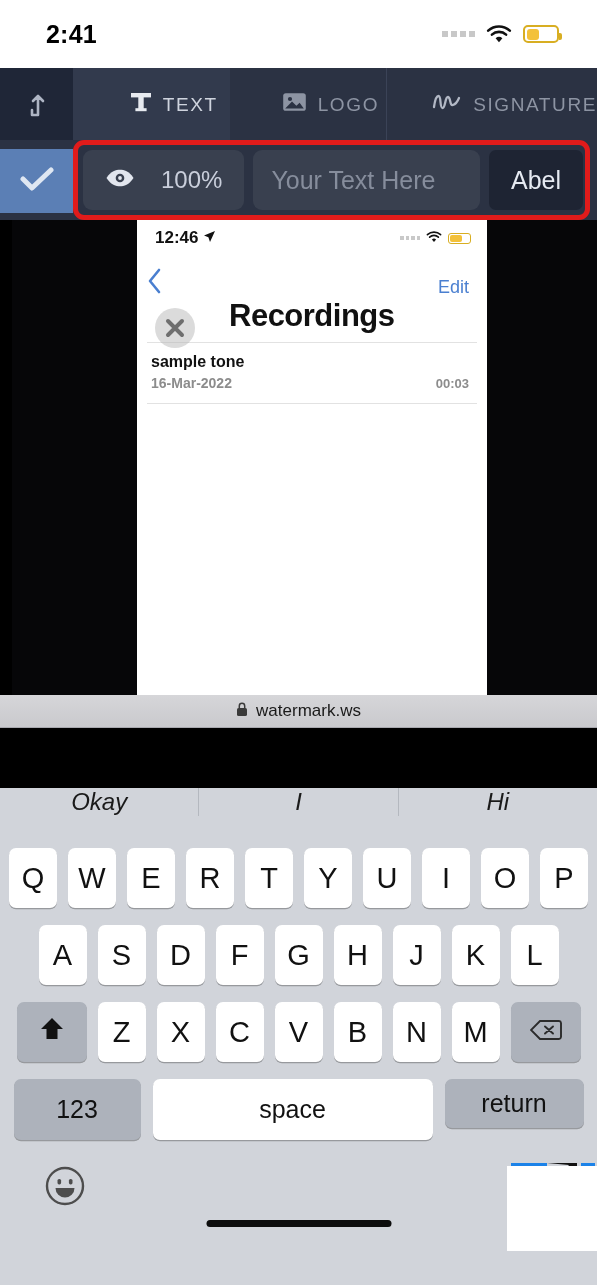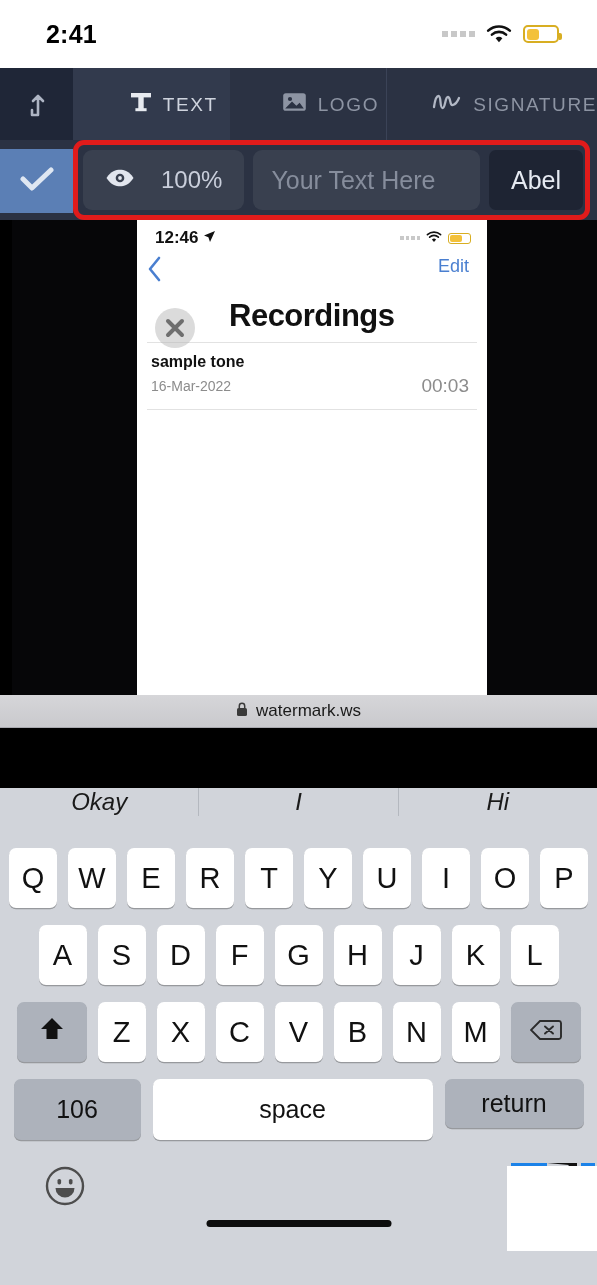--- a/index.html
+++ b/index.html
@@ -86,32 +86,32 @@
     justify-content:space-between; padding:0 16px 0 18px; }
   .ps-time { font-size:17px; font-weight:bold; color:#111; display:flex;
     align-items:center; gap:5px; }
   .ps-right { display:flex; align-items:center; gap:6px; }
   .ps-dots { display:flex; gap:2px; }
   .ps-dots i { width:3.5px; height:3.5px; background:#c9c9c9; display:block; }
   .ps-batt { width:23px; height:11px; border:1.5px solid #d8ae22; border-radius:3px;
     position:relative; background:#fff; }
   .ps-batt .f { position:absolute; left:1px; top:1px; bottom:1px; width:58%;
     background:#f3c13a; border-radius:2px; }
-  .ps-nav { height:42px; display:flex; align-items:flex-start;
+  .ps-nav { height:42px; display:flex; align-items:flex-end;
     justify-content:space-between; padding:0 18px 0 10px; }
   .ps-edit { color:#4a7fd0; font-size:18px; }
   .ps-title { font-size:31px; font-weight:bold; color:#111; padding:0 0 8px 50px;
     letter-spacing:-.5px;margin-left:42px; }
   .ps-divider { height:1px; background:#e2e2e2; margin:0 10px; }
   .ps-row { padding:10px 18px 12px 14px; }
   .ps-row-name { font-size:16px; font-weight:bold; color:#111; }
   .ps-row-sub { display:flex; justify-content:space-between; align-items:center;
-    margin-top:4px; }
+    margin-top:4px;font-weight:bold; }
   .ps-row-date { font-size:14px; color:#8c8c8c; }
-  .ps-row-dur { font-size:19px; color:#8c8c8c; }
+  .ps-row-dur { font-size:13px; color:#8c8c8c; }
   .ps-close {
     position:absolute; left:18px; top:88px; width:40px; height:40px;
     border-radius:50%; background:rgba(180,180,180,.48);
     display:flex; align-items:center; justify-content:center; z-index:5;
   }
 
   
   .urlbar { position:absolute; left:0; top:695px; width:597px; height:33px;
     background:linear-gradient(#d6d6d9,#c9c9cd); display:flex;
     align-items:center; justify-content:center; gap:8px;
@@ -389,21 +389,21 @@
         <span>
           <svg width="32" height="24" viewBox="0 0 32 24">
             <path d="M10 3 L29 3 A2.2 2.2 0 0 1 31 5 L31 19 A2.2 2.2 0 0 1 29 21 L10 21 L1 12 Z" fill="none" stroke="#2b2b2b" stroke-width="1.9"></path>
             <path d="M15 8.5 L23 15.5 M23 8.5 L15 15.5" stroke="#2b2b2b" stroke-width="1.9" stroke-linecap="round"></path>
           </svg>
         </span>
       </span>
     </div>
 
     <div class="krow krow4">
-      <span class="key num">106</span>
+      <span class="key num">123</span>
       <span class="key space">space</span>
       <span class="key ret">return</span>
     </div>
 
     <div class="bottombar">
       <span>
         <svg width="42" height="42" viewBox="0 0 42 42">
           <circle cx="21" cy="21" r="18" fill="none" stroke="#4d4d4d" stroke-width="2.4"></circle>
           <rect x="13.5" y="14" width="3.6" height="5.4" rx="1.6" fill="#4d4d4d"></rect>
           <rect x="24.9" y="14" width="3.6" height="5.4" rx="1.6" fill="#4d4d4d"></rect>

